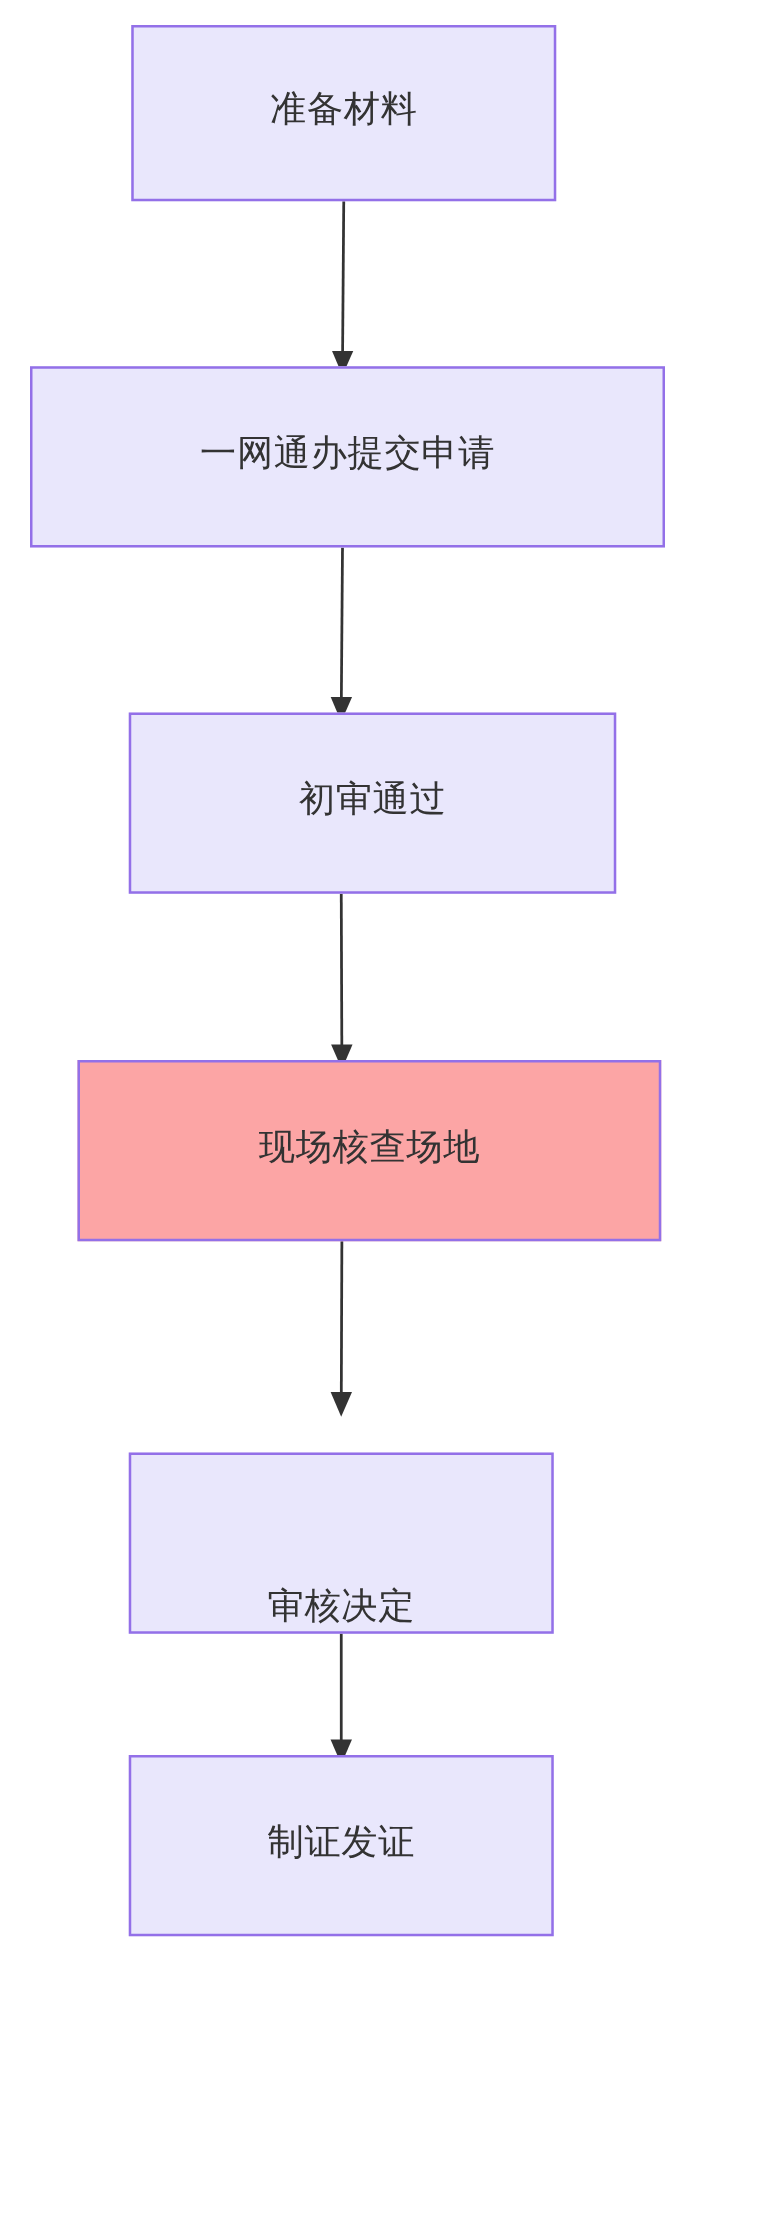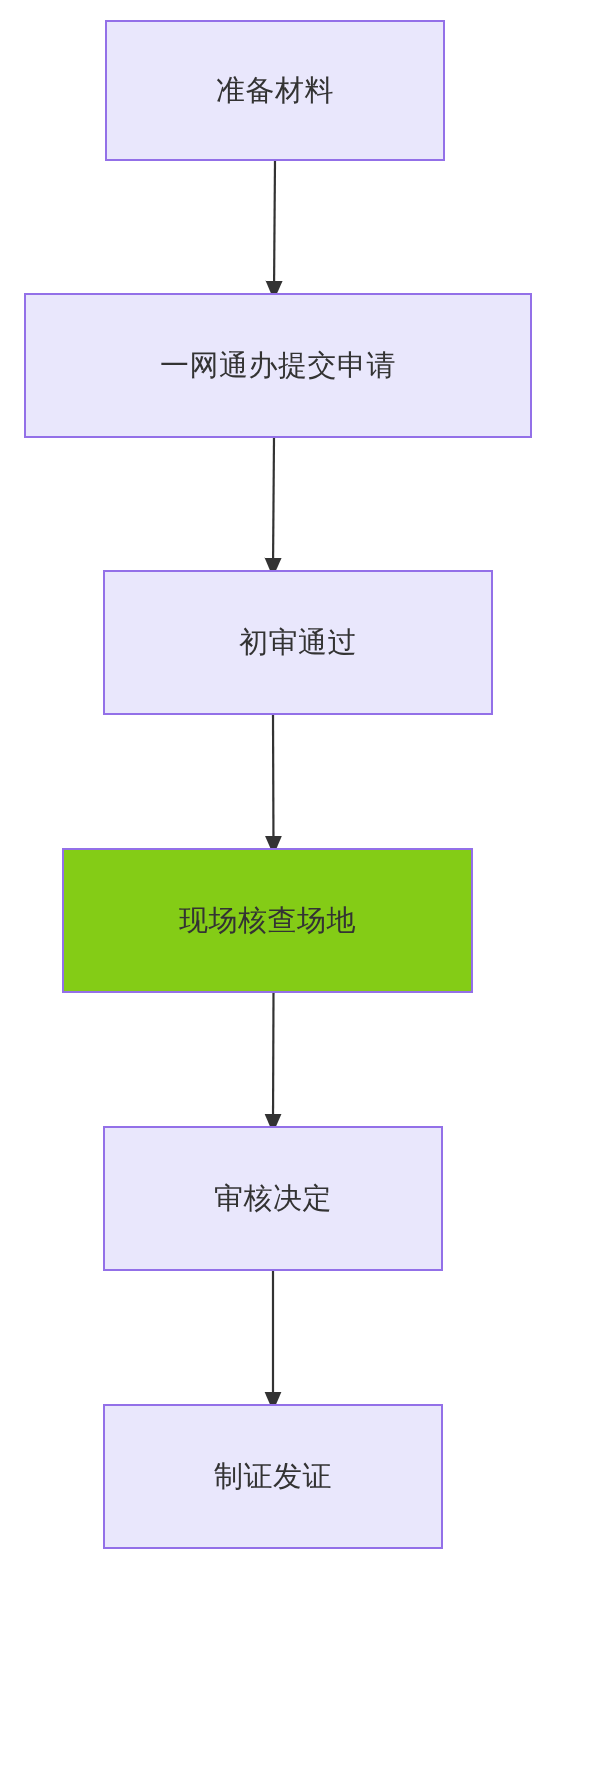--- a/index.html
+++ b/index.html
@@ -31,21 +31,21 @@
     position: absolute;
     box-sizing: border-box;
     display: flex;
     align-items: center;
     justify-content: center;
     background: #e9e7fc;
     border: 2px solid #9370e8;
     border-radius: 0px;
   }
   .node-label {
-    font-family: Liberation Serif, serif;
+    font-family: Liberation Mono, monospace;
     font-size: 29px;
     font-weight: 400;
     color: #333333;
     letter-spacing: 0.5px;
     line-height: 1.2;
     white-space: nowrap;
     text-align: center;
   }
 </style>
 </head>
@@ -73,25 +73,25 @@
   </div>
 
   <div class="node" style="left: 24px; top: 293px; width: 508px; height: 145px; background: rgb(233, 231, 252); border-color: rgb(147, 112, 232);">
     <span class="node-label" style="color: rgb(51, 51, 51);">一网通办提交申请</span>
   </div>
 
   <div class="node" style="left: 103px; top: 570px; width: 390px; height: 145px; background: rgb(233, 231, 252); border-color: rgb(147, 112, 232);">
     <span class="node-label" style="color: rgb(51, 51, 51);">初审通过</span>
   </div>
 
-  <div class="node" style="left: 62px; top: 848px; width: 411px; height: 145px; background: #84cc16; border-color: rgb(147, 112, 232);">
+  <div class="node" style="left: 62px; top: 848px; width: 467px; height: 145px; background: #fca5a5; border-color: rgb(147, 112, 232);">
     <span class="node-label" style="color: rgb(51, 51, 51);">现场核查场地</span>
   </div>
 
-  <div class="node" style="left: 103px; top: 1126px; width: 340px; height: 145px; background: rgb(233, 231, 252); border-color: rgb(147, 112, 232);">
+  <div class="node" style="left: 103px; top: 1162px; width: 340px; height: 145px; background: rgb(233, 231, 252); border-color: rgb(147, 112, 232); align-items: flex-end;">
     <span class="node-label" style="color: rgb(51, 51, 51);">审核决定</span>
   </div>
 
   <div class="node" style="left: 103px; top: 1404px; width: 340px; height: 145px; background: rgb(233, 231, 252); border-color: rgb(147, 112, 232);">
     <span class="node-label" style="color: rgb(51, 51, 51);">制证发证</span>
   </div>
 
 </div>
 
 </body></html>

